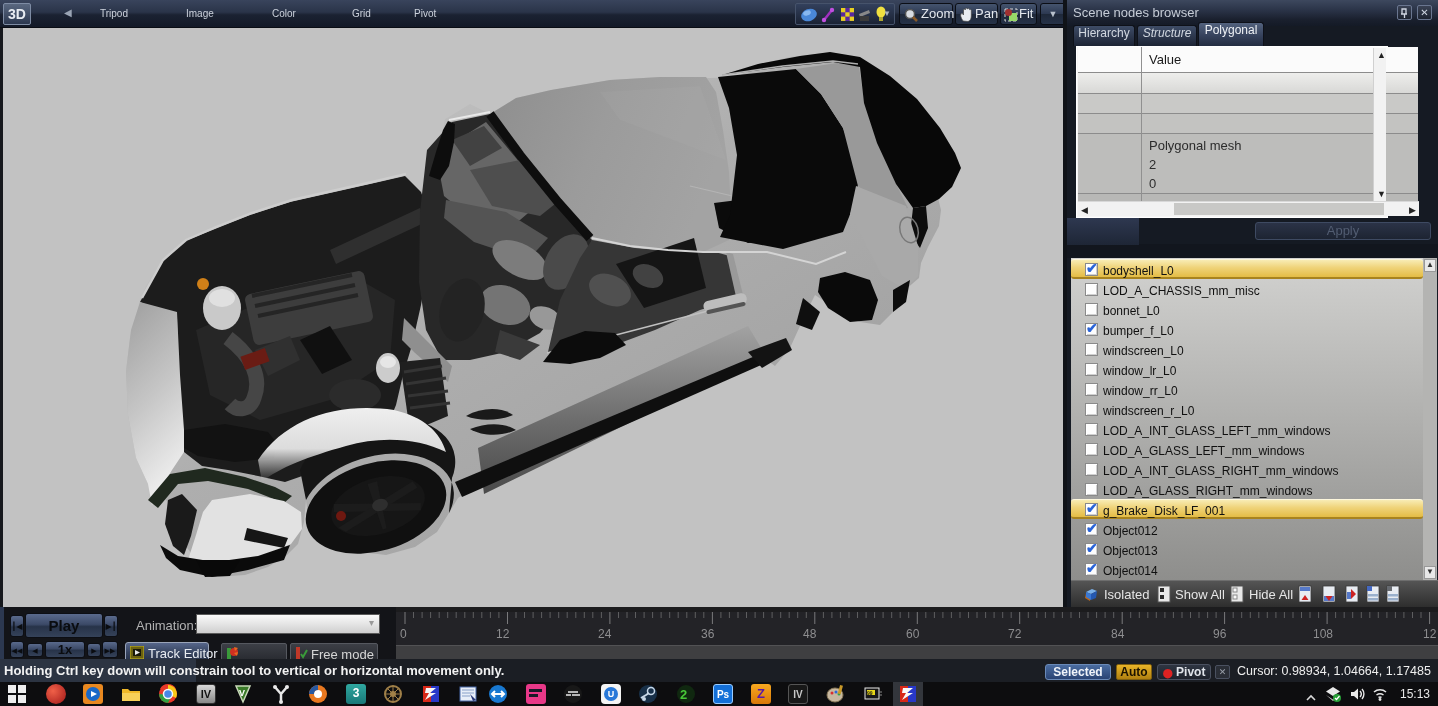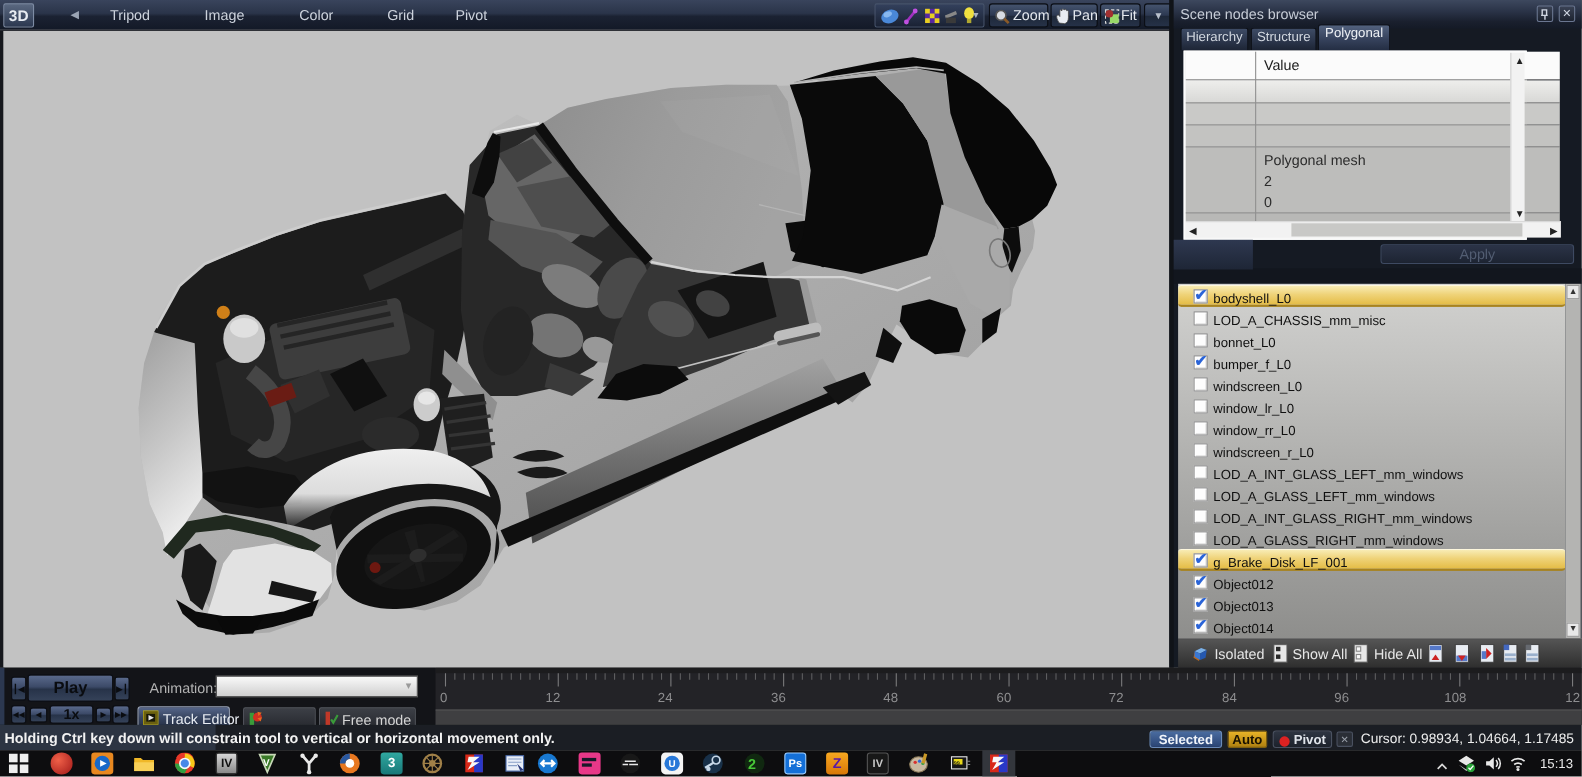--- a/index.html
+++ b/index.html
@@ -10,21 +10,21 @@
 span { white-space:nowrap; }
 
 
 #menubar { left:0; top:0; width:1066px; height:28px;
   background:linear-gradient(#39445c 0%, #2a3449 45%, #1b2232 55%, #131927 100%);
   border-bottom:1px solid #0a0d14; }
 #logo3d { left:3px; top:3px; width:28px; height:22px;
   background:linear-gradient(#5a6880,#2c3850);
   border:1px solid #7e8ca4; border-radius:2px;
   color:#e8ecf2; font-weight:bold; font-size:14px; text-align:center; line-height:20px; }
-.menuitem { top:0; height:28px; line-height:28px; color:#ccd2dc; font-size:13px; }
+.menuitem { top:0; height:28px; line-height:28px; color:#ccd2dc; font-size:10px; }
 #arrw { left:64px; top:7px; color:#9aa4b4; font-size:10px; }
 
 #tbgroup { left:795px; top:3px; width:100px; height:22px;
   background:linear-gradient(#33405c,#1a2234); border:1px solid #46536b; border-radius:2px; }
 .topbtn { top:3px; height:22px; border:1px solid #0b0e15; border-radius:3px;
   background:linear-gradient(#45546e 0%, #2c3851 50%, #1e2839 52%, #263248 100%);
   color:#e4e8ee; font-size:13px; line-height:20px; }
 
 #viewport { left:0; top:28px; width:1063px; height:579px; background:#c2c2c2; }
 #vpleft { left:0; top:0; width:3px; height:579px; background:#16181d; }
@@ -298,21 +298,21 @@
     <div class="topbtn abs" style="left:1040px;width:26px;text-align:center;font-size:9px;color:#b8c0cc;">▼</div>
   </div>
 
   <div id="rpanel" class="abs">
     <div id="rptitle" class="abs"><span style="margin-left:6px">Scene nodes browser</span></div>
     <div class="winbtn abs" style="right:26px;"><svg width="13" height="13" style="margin-top:1px">
           <path d="M4 2 h4 v5 h-4 Z M3 7 h6 M6.5 7 v4" stroke="#d0d6e2" stroke-width="1.3" fill="none"></path>
         </svg></div>
     <div class="winbtn abs" style="right:6px;">✕</div>
     <div class="tab abs" style="left:6px;width:62px;">Hierarchy</div>
-    <div class="tab abs" style="left:70px;width:60px;">Structure</div>
+    <div class="tab abs" style="left:70px;width:60px;font-style:italic;">Structure</div>
     <div class="tab tabactive abs" style="left:131px;width:66px;">Polygonal</div>
     <div id="ptable" class="abs">
       <div style="position:absolute;left:1px;top:0;width:340px;height:25px;background:#fbfbfb;">
         <span style="position:absolute;left:71px;top:5px;font-size:13px;color:#1a1a1a;">Value</span>
       </div>
       <div class="prow abs" style="top:25px;height:21px;background:linear-gradient(#eeeeec,#d8d8d6);"></div>
       <div class="prow abs" style="top:46px;height:20px;background:#c9c9c7;"></div>
       <div class="prow abs" style="top:66px;height:20px;background:#c3c3c1;"></div>
       <div class="prow abs" style="top:86px;height:60px;background:#bdbdbb;">
         <div class="pcell abs" style="left:71px;top:4px;">Polygonal mesh</div>

